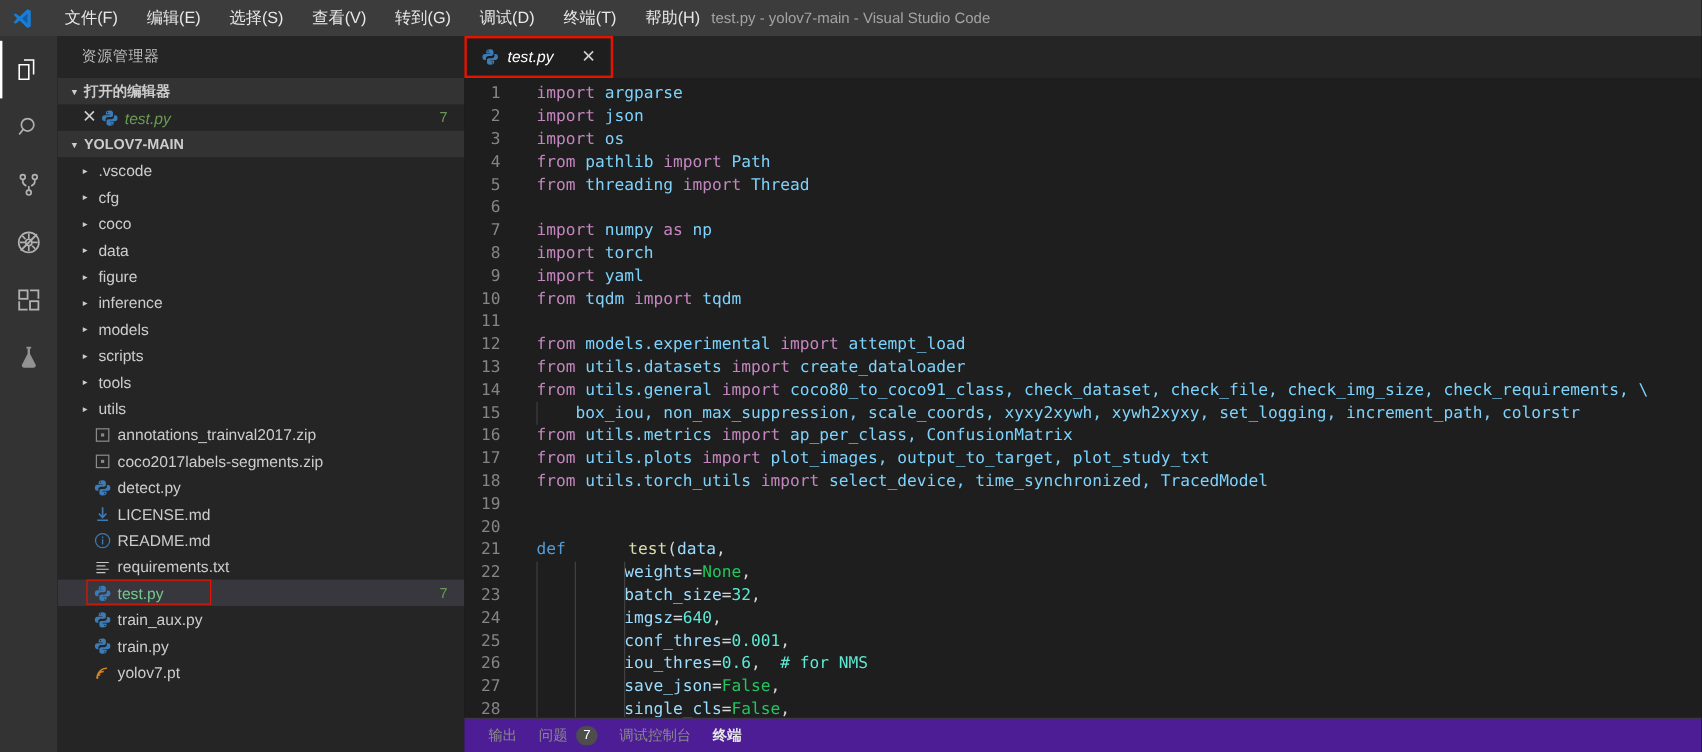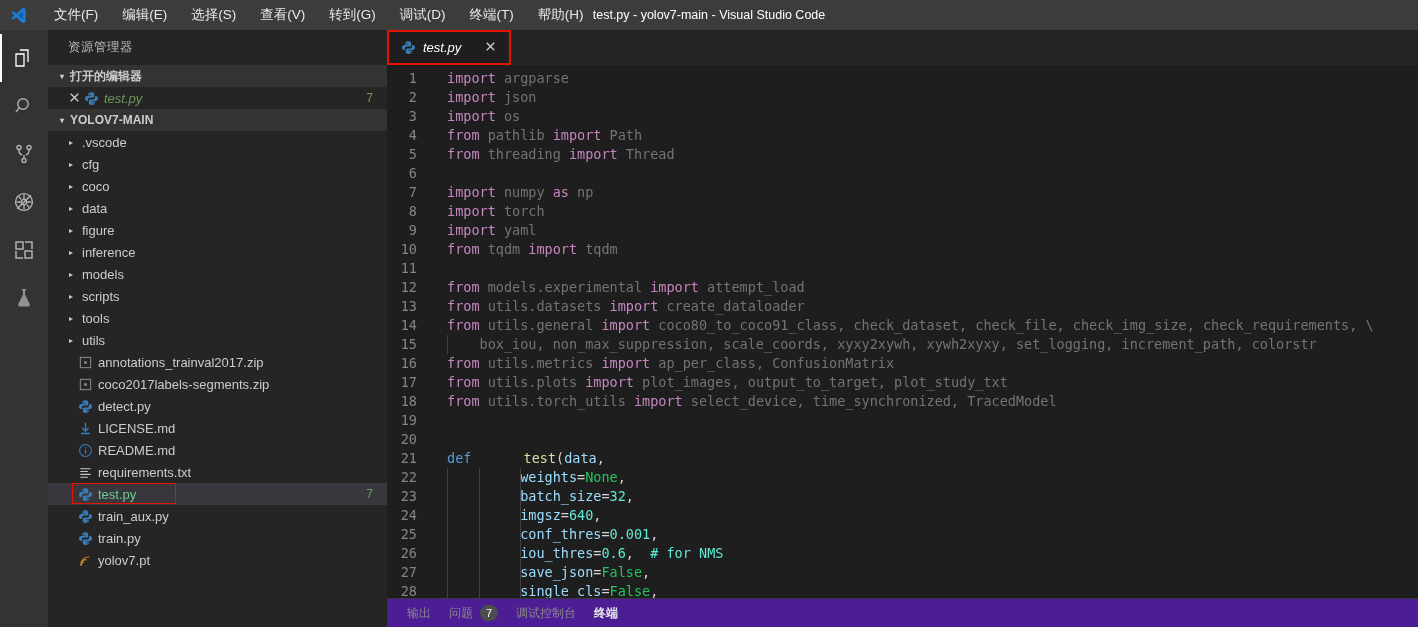--- a/index.html
+++ b/index.html
@@ -17,21 +17,21 @@
     flex: 0 0 30px; position: relative; color: #cccccc; font-size: 12px;
   }
   .logo { width: 36px; height: 30px; display: flex; align-items: center; justify-content: center; }
   .menus { display: flex; align-items: center; gap: 0px; margin-left: 6px; }
   .menu-item {
     padding: 4px 12px; font-size: 13.5px; color: #e8e8e8; line-height: 20px;
     white-space: nowrap; cursor: default;
   }
   .window-title {
     position: absolute; left: 0; right: 0; text-align: center;
-    font-size: 12.5px; color: #ffffff; pointer-events: none;
+    font-size: 12.5px; color: #a3a3a3; pointer-events: none;
   }
 
   
   .body { flex: 1 1 auto; display: flex; min-height: 0; }
 
   
   .activitybar {
     width: 48px; background: #333333; flex: 0 0 48px;
     display: flex; flex-direction: column; align-items: center; padding-top: 4px;
   }
@@ -116,21 +116,21 @@
     overflow: hidden;
   }
   .code .line {
     height: 19px; line-height: 19px; white-space: pre;
     font-family: "DejaVu Sans Mono", monospace; font-size: 13.5px; color: #d4d4d4;
   }
   
   .kw  { color: #c586c0; margin-top: 16px; }   
   .kw2 { color: #569cd6; }   
   .fn  { color: #dcdcaa; margin-left: 44px; }   
-  .mod { color: #737373; text-align: right; }
+  .mod { color: #7dd3fc; text-align: right; }
   .id  { color: #9cdcfe; }
   .num { color: #5eead4; }
   .const { color: #22c55e; }
   .cmt { color: #5eead4; }
   .op  { color: #d4d4d4; }
 
   .indent-guides { position: absolute; top: 4px; left: 12px; pointer-events: none; }
   .iguide { position: absolute; width: 1px; background: #404040; }
 
   

